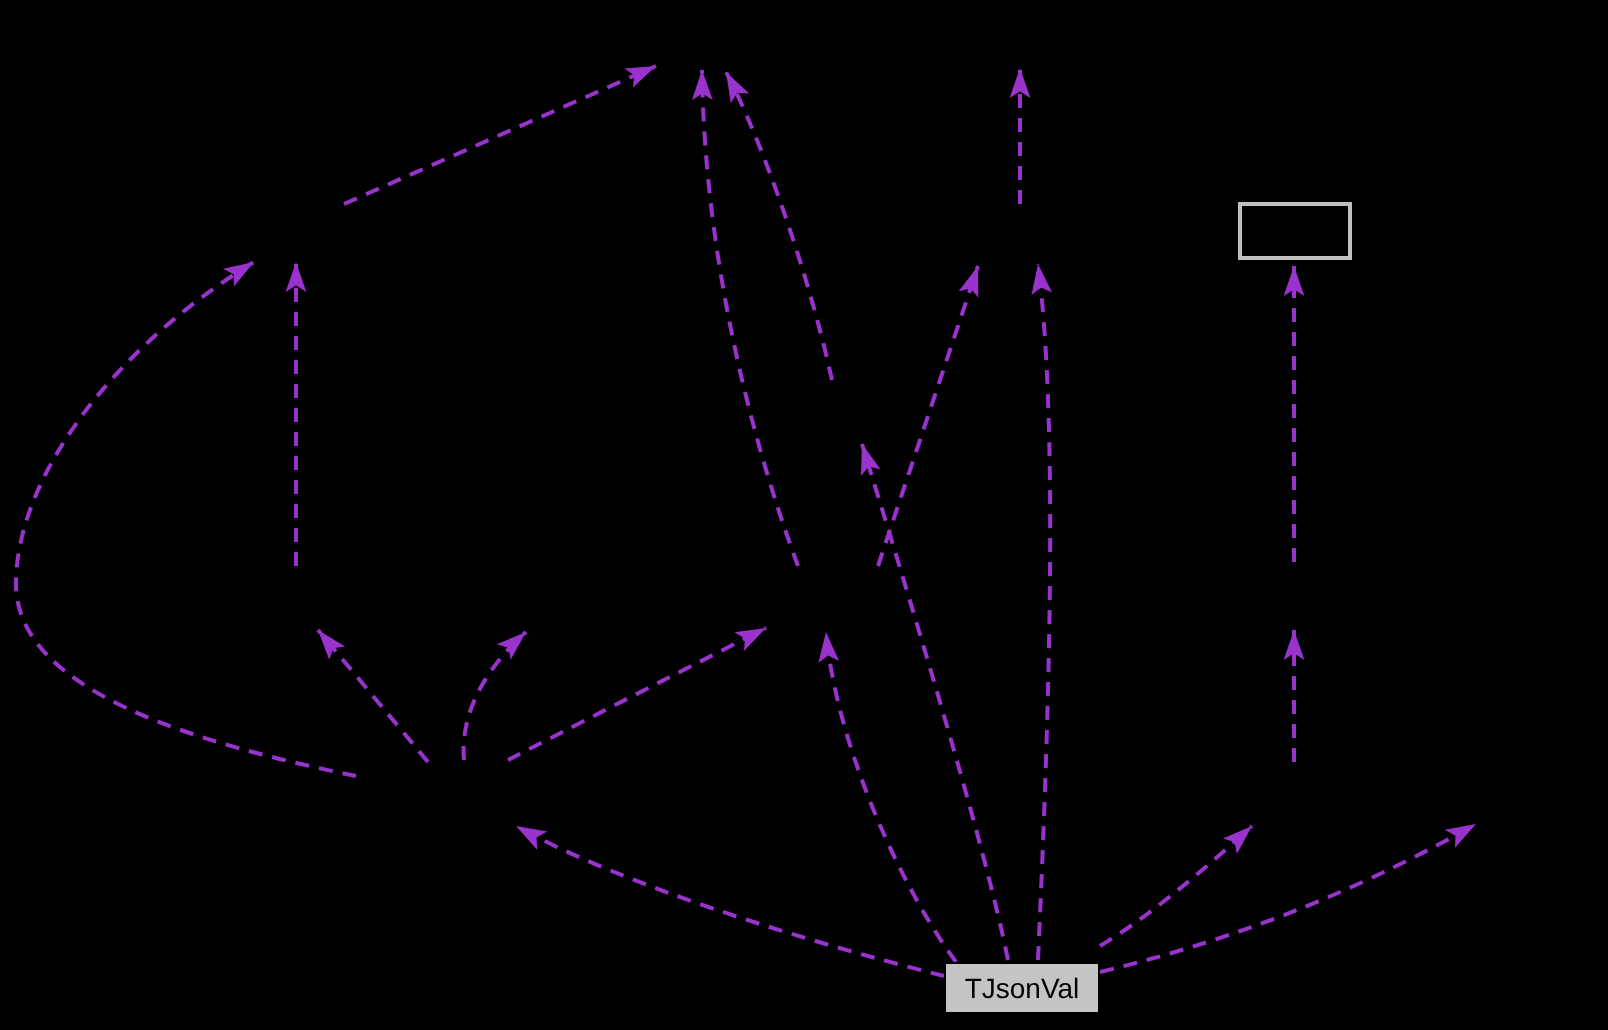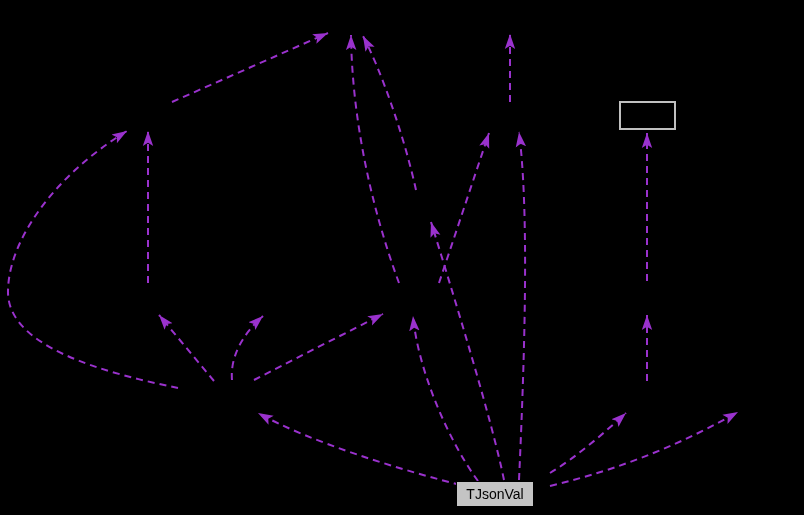--- a/index.html
+++ b/index.html
@@ -63,15 +63,15 @@
       <path d="M647,381 L647,315" fill="none" stroke="#9a32cd" stroke-width="2" stroke-dasharray="7,5" marker-end="url(#arrow)"></path>
       <path d="M214,381 L159,315" fill="none" stroke="#9a32cd" stroke-width="2" stroke-dasharray="7,5" marker-end="url(#arrow)"></path>
       <path d="M232,380 C230,356 243,334 263,316" fill="none" stroke="#9a32cd" stroke-width="2" stroke-dasharray="7,5" marker-end="url(#arrow)"></path>
       <path d="M254,380 C285,364 330,341 383,314" fill="none" stroke="#9a32cd" stroke-width="2" stroke-dasharray="7,5" marker-end="url(#arrow)"></path>
       <path d="M478,481 C448,440 418,370 413,316" fill="none" stroke="#9a32cd" stroke-width="2" stroke-dasharray="7,5" marker-end="url(#arrow)"></path>
       <path d="M504,480 C492,420 452,290 431,222" fill="none" stroke="#9a32cd" stroke-width="2" stroke-dasharray="7,5" marker-end="url(#arrow)"></path>
       <path d="M472,488 C400,470 310,442 258,413" fill="none" stroke="#9a32cd" stroke-width="2" stroke-dasharray="7,5" marker-end="url(#arrow)"></path>
       <path d="M550,473 C575,458 603,434 626,413" fill="none" stroke="#9a32cd" stroke-width="2" stroke-dasharray="7,5" marker-end="url(#arrow)"></path>
       <path d="M550,486 C625,468 685,442 738,412" fill="none" stroke="#9a32cd" stroke-width="2" stroke-dasharray="7,5" marker-end="url(#arrow)"></path>
     </svg>
-  <div class="node main" id="main-node" style="left: 456px; top: 481px; width: 78px; height: 26px; background: rgb(196, 196, 196); color: rgb(0, 0, 0);">TJsonVal</div>
+  <div class="node main" id="main-node" style="left: 472px; top: 481px; width: 78px; height: 26px; background: rgb(196, 196, 196); color: rgb(0, 0, 0);">TJsonVal</div>
   <div class="node empty" id="empty-node" style="left: 619px; top: 101px; width: 57px; height: 29px; border-color: rgb(192, 192, 192);"></div>
 </div>
 
 </body></html>

